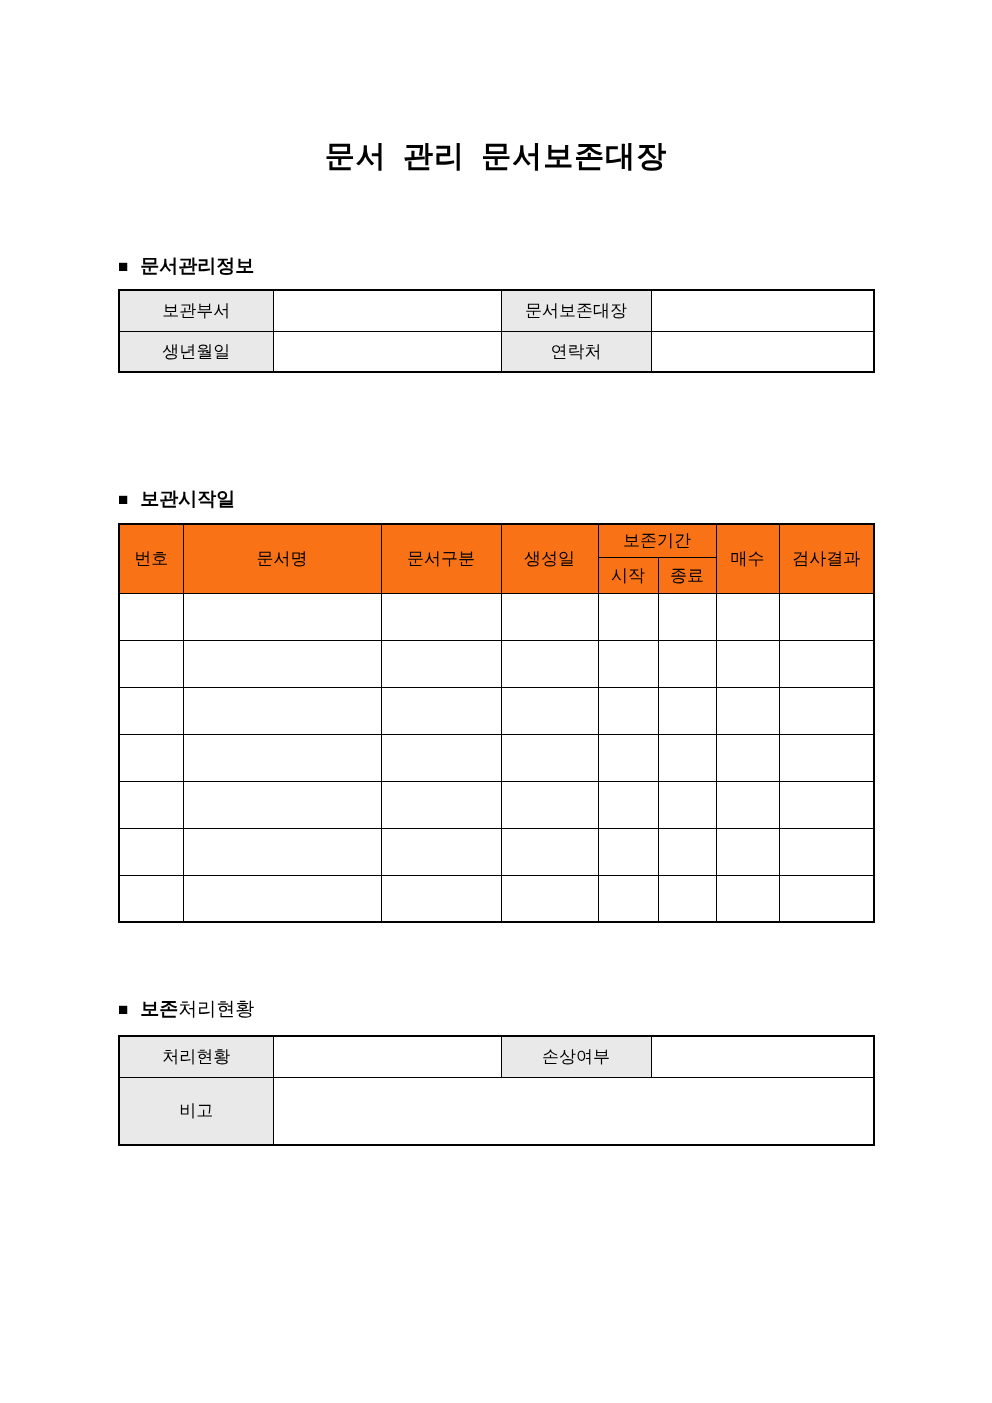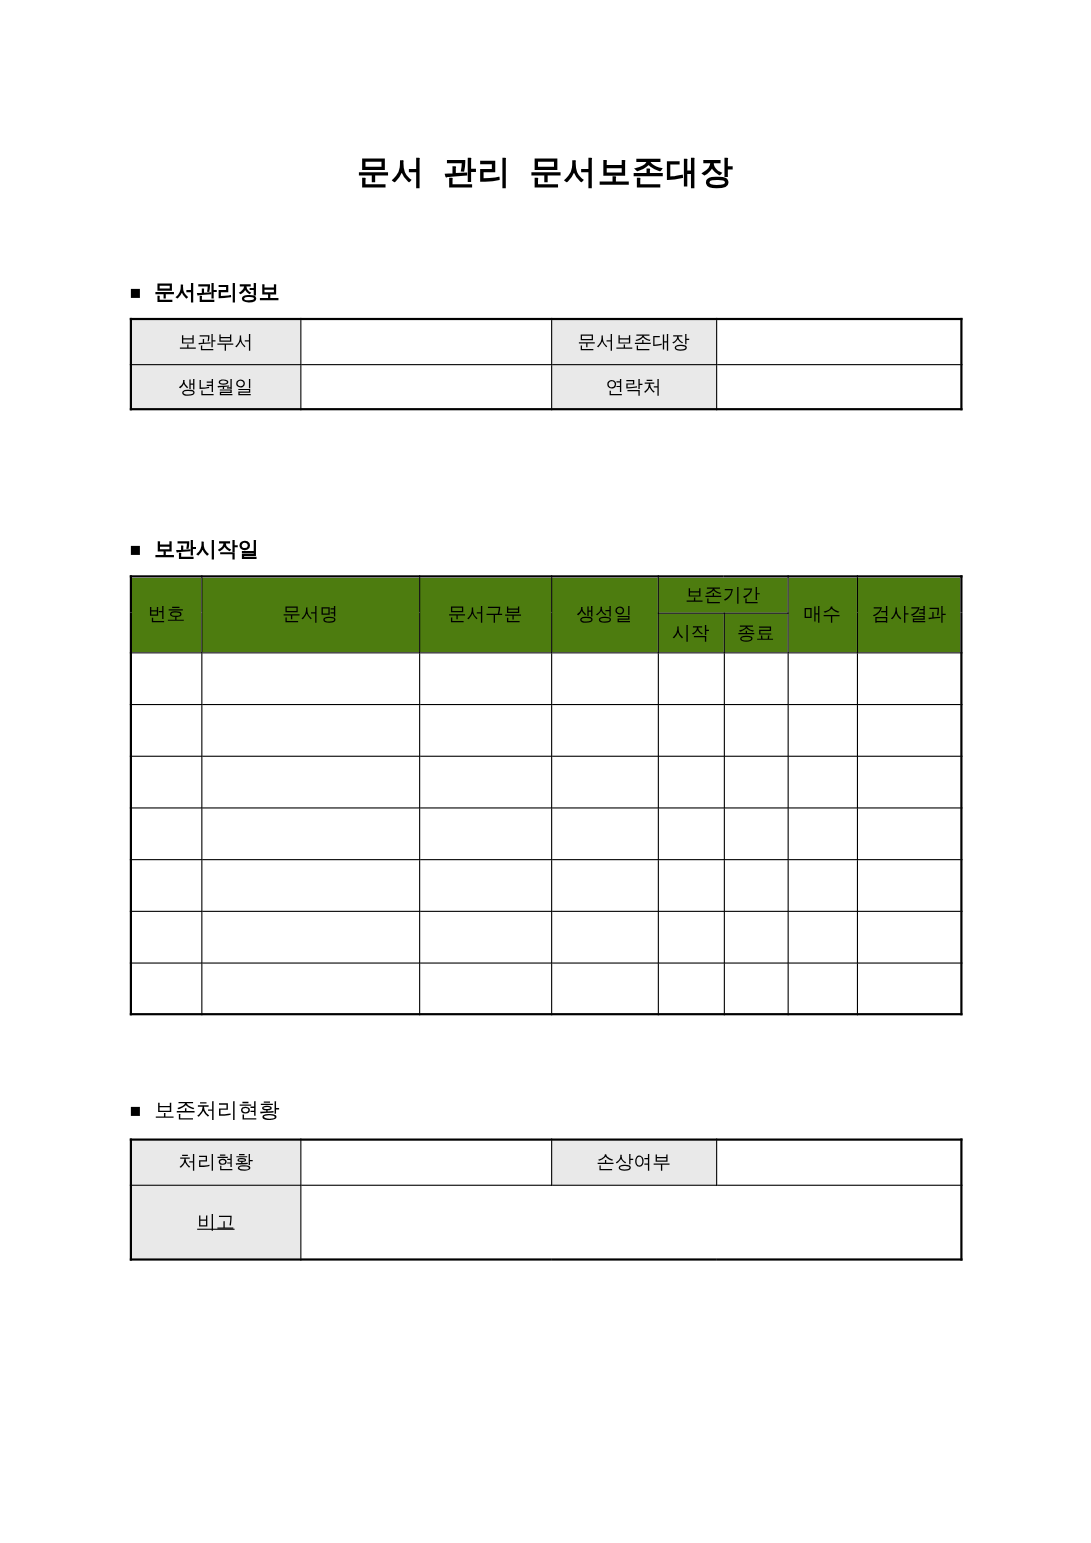--- a/index.html
+++ b/index.html
@@ -38,21 +38,21 @@
     align-items: center;
   }
   .section-heading .marker {
     font-size: 17px;
     margin-right: 12px;
     line-height: 1;
   }
   .h-doc-info   { top: 253px; }
   .h-doc-list   { top: 486px; }
   .h-status     { top: 996px; }
-  .h-status .w-normal { font-weight: normal; }
+  .h-status .w-normal { font-weight: bold; }
   .h-status .w-bold   { font-weight: normal; }
 
   table {
     position: absolute;
     left: 118px;
     border-collapse: collapse;
     table-layout: fixed;
     background: #ffffff;
   }
   table, th, td {
@@ -66,28 +66,28 @@
     vertical-align: middle;
     padding: 0 4px;
     overflow: hidden;
   }
   .label-cell { background: #e9e9e9; }
 
   .t-doc-info { top: 289px; width: 755px; }
   .t-doc-info td, .t-doc-info th { height: 41px; }
 
   .t-doc-list { top: 523px; width: 755px; }
-  .t-doc-list thead th { background: #4d7c0f; }
+  .t-doc-list thead th { background: #f97316; }
   .t-doc-list .hrow-top th { height: 33px; }
   .t-doc-list .hrow-sub th { height: 36px; }
   .t-doc-list tbody td { height: 47px; }
 
   .t-status { top: 1035px; width: 755px; }
   .t-status .row-s { height: 41px; }
-  .t-status .row-l { height: 68px; text-decoration: underline; }
+  .t-status .row-l { height: 68px; }
 </style>
 </head>
 <body>
 
 <div class="page">
 
   <div class="doc-title">문서 관리 문서보존대장</div>
 
   <div class="section-heading h-doc-info">
     <span class="marker">■</span>

